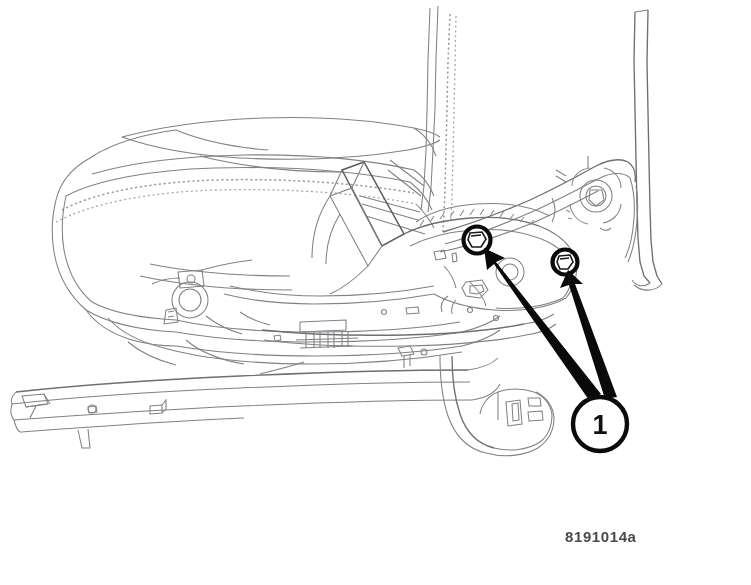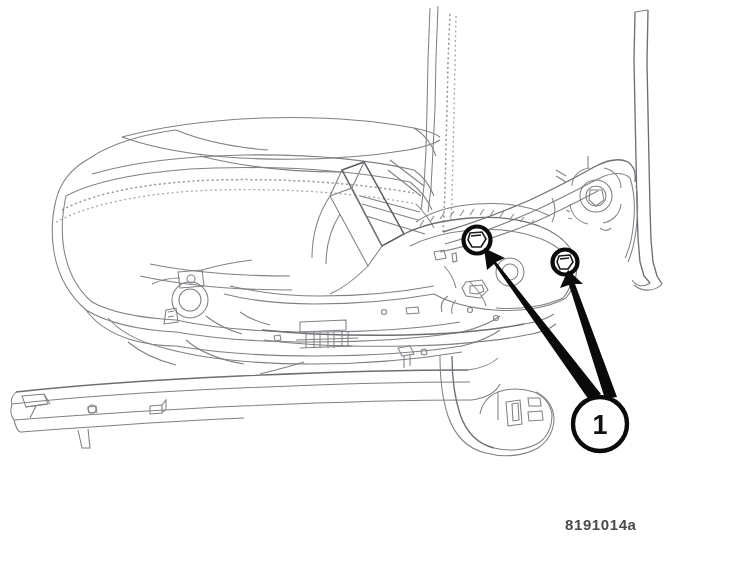--- a/index.html
+++ b/index.html
@@ -25,21 +25,21 @@
   }
   #figure-svg {
     position: absolute;
     left: 0;
     top: 0;
     display: block;
   }
   .caption {
     position: absolute;
     left: 565px;
-    top: 516px;
+    top: 528px;
     font-family: "Liberation Sans", sans-serif;
     font-size: 15px;
     font-weight: bold;
     letter-spacing: 0.6px;
     color: #4a4a4a;
     white-space: nowrap;
     user-select: none;
   }
   .callout-number {
     font-family: "Liberation Sans", sans-serif;

